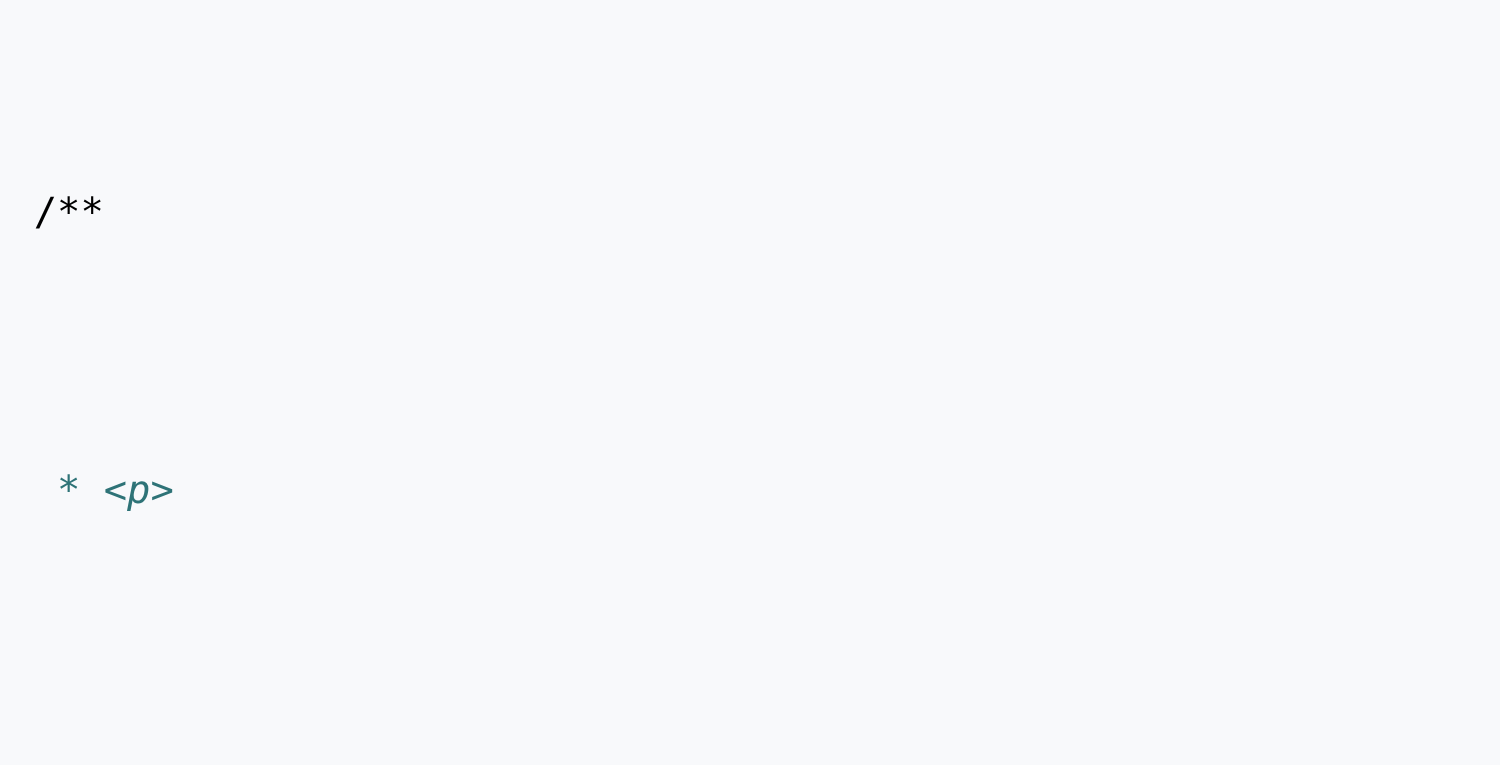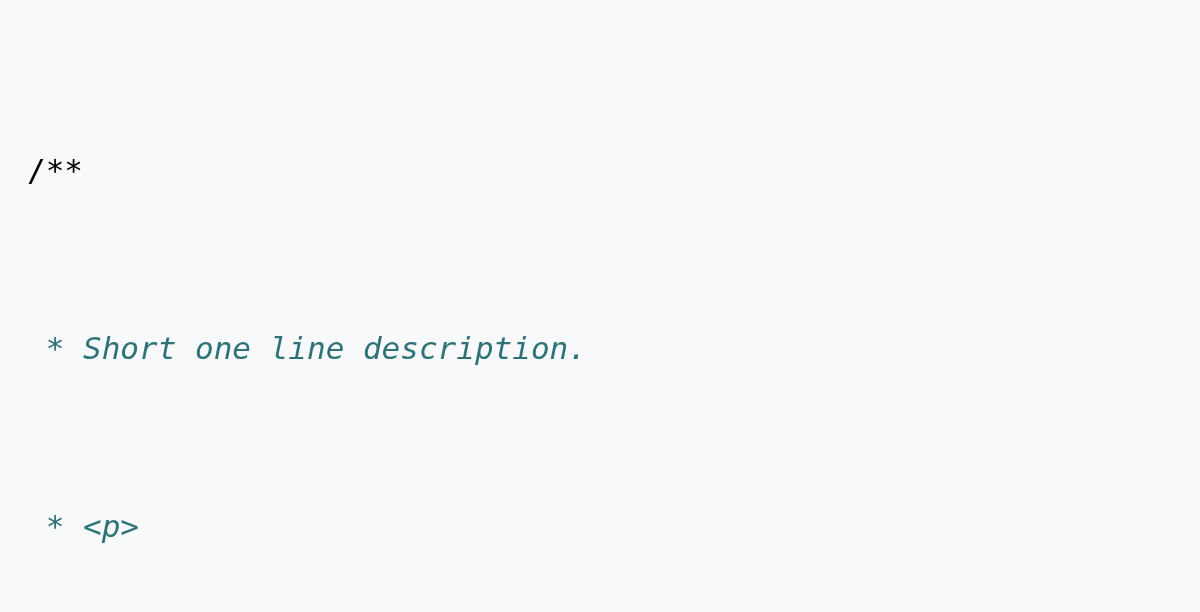--- a/index.html
+++ b/index.html
@@ -60,21 +60,20 @@
   }
 </style>
 </head>
 <body>
 
 <div id="editor">
   <div id="code">
 
     <span class="ln"><span class="cmt-delim">/**</span></span>
 
-    <span class="ln"> <span class="star">*</span><span class="cmt"> Short one line description.</span></span>
 
     <span class="ln"> <span class="star">*</span><span class="cmt"> &lt;p&gt;</span></span>
 
     
 
     
 
     
 
     

